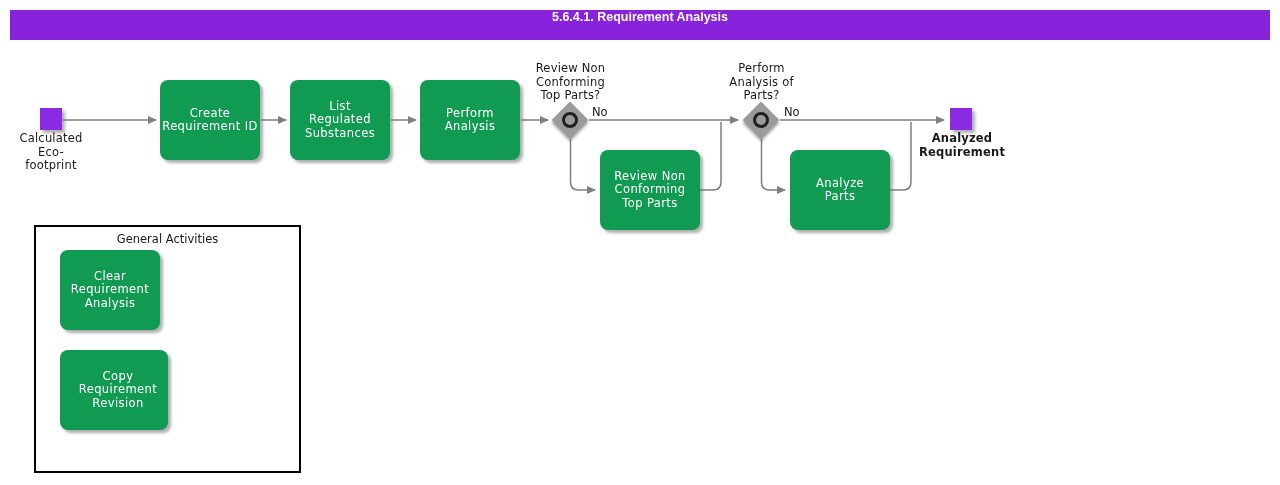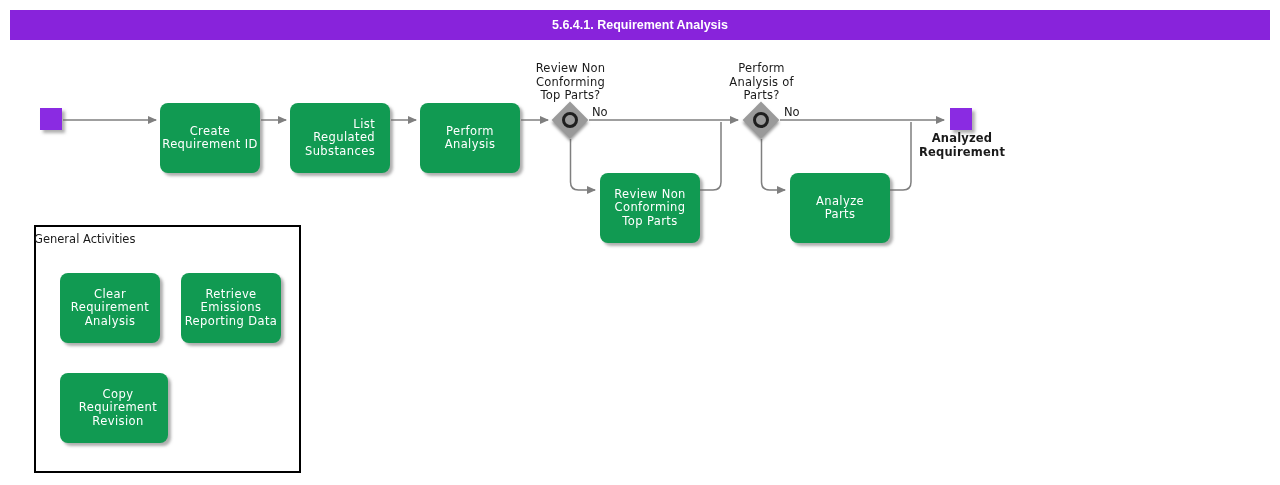--- a/index.html
+++ b/index.html
@@ -11,35 +11,35 @@
     --decision-gray:#9A9A9A;
     --text-on-green:#FFFFFF;
     --label-black:#1A1A1A;
   }
   .canvas{
     position:relative;width:1280px;height:485px;background:#ffffff;
     font-family:"DejaVu Sans",sans-serif;overflow:hidden;
   }
   .title-bar{
     position:absolute;left:10px;top:10px;width:1260px;height:30px;
-    background:var(--header-bg);display:flex;align-items:center;justify-content:center;
+    background:var(--header-bg);display:flex;justify-content:center;
   }
   .title-bar span{
     color:#ffffff;font-family:"Liberation Sans",sans-serif;font-weight:bold;font-size:12.5px;
   }
   svg.wires{position:absolute;left:0;top:0;pointer-events:none;}
   .wire{stroke:var(--connector-gray);stroke-width:1.5;fill:none;}
   .arrowhead{fill:var(--connector-gray);}
   .activity{
-    position:absolute;width:100px;height:70px;border-radius:8px;
+    position:absolute;width:100px;height:80px;border-radius:8px;
     background:var(--activity-green);
     box-shadow:3px 3px 3px rgba(110,110,110,0.55);
     display:flex;align-items:center;justify-content:center;text-align:center;
     color:var(--text-on-green);font-size:11.5px;line-height:13.5px;letter-spacing:0.4px;
-    white-space:pre-line;cursor:pointer;margin-top:23px;
+    white-space:pre-line;cursor:pointer;
   }
   .event-square{
     position:absolute;width:22px;height:22px;background:var(--event-purple);
     box-shadow:3px 3px 3px rgba(110,110,110,0.55);
   }
   .node-label{
     position:absolute;color:var(--label-black);font-size:11.5px;line-height:13.5px;
     text-align:center;white-space:pre-line;letter-spacing:0.2px;
   }
   .diamond{
@@ -52,21 +52,21 @@
     pointer-events:none;
   }
   .branch-label{
     position:absolute;color:var(--label-black);font-size:11.5px;text-align:right;
   }
   .ga-box{
     position:absolute;left:34px;top:225px;width:267px;height:248px;
     border:2px solid #000000;background:#ffffff;box-sizing:border-box;
   }
   .ga-title{
-    position:absolute;left:34px;top:232px;width:267px;
+    position:absolute;left:34px;top:232px;width:267px;text-align:center;
     color:var(--label-black);font-size:11.5px;
   }
 </style>
 </head>
 <body>
 
 <div class="canvas">
 
   <div class="title-bar">
     <span>5.6.4.1. Requirement Analysis</span>
@@ -84,24 +84,27 @@
     <path class="wire" d="M 521 120 H 548" marker-end="url(#arw)"></path>
     <path class="wire" d="M 589 120 H 738" marker-end="url(#arw)"></path>
     <path class="wire" d="M 570.5 139 V 182 Q 570.5 190 578.5 190 H 595" marker-end="url(#arw)"></path>
     <path class="wire" d="M 700 190 H 713 Q 721 190 721 182 V 122"></path>
     <path class="wire" d="M 780 120 H 944" marker-end="url(#arw)"></path>
     <path class="wire" d="M 761.5 139 V 182 Q 761.5 190 769.5 190 H 785" marker-end="url(#arw)"></path>
     <path class="wire" d="M 890 190 H 903 Q 911 190 911 182 V 122"></path>
   </svg>
 
   <div class="event-square" style="left:40px;top:108px;"></div>
+  <div class="node-label" style="left:3px;top:132px;width:96px;">Calculated
+Eco-
+footprint</div>
 
   <div class="activity" style="left:160px;top:80px;">Create
 Requirement ID</div>
-  <div class="activity" style="left:290px;top:80px;text-align:right;">List
+  <div class="activity" style="left:290px;top:80px;">List
 Regulated
 Substances</div>
   <div class="activity" style="left:420px;top:80px;">Perform
 Analysis</div>
 
   <div class="node-label" style="left:520px;top:62px;width:101px;">Review Non
 Conforming
 Top Parts?</div>
   <div class="diamond" style="left:557px;top:107px;"></div>
   <div class="diamond-circle" style="left:562px;top:112px;"></div>
@@ -121,20 +124,17 @@
 
   <div class="event-square" style="left:950px;top:108px;"></div>
   <div class="node-label" style="left:908px;top:132px;width:108px;font-weight:bold;">Analyzed
 Requirement</div>
 
   <div class="ga-box"></div>
   <div class="ga-title">General Activities</div>
   <div class="activity" style="left:60px;top:250px;text-align:center;">Clear
 Requirement
 Analysis</div>
-  <div class="activity" style="left:181px;top:250px;">Retrieve
-Emissions
-Reporting Data</div>
   <div class="activity" style="left:60px;top:350px;padding-left:8px;">Copy
 Requirement
 Revision</div>
 
 </div>
 
 </body></html>

